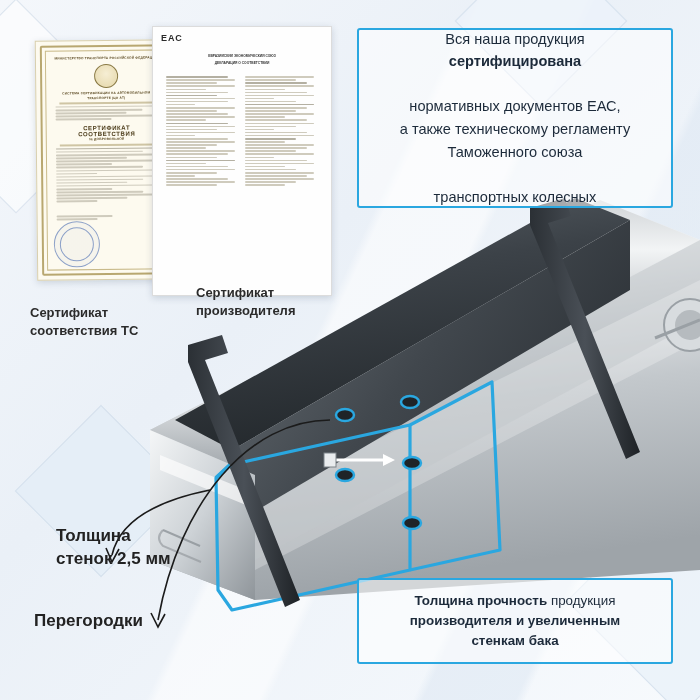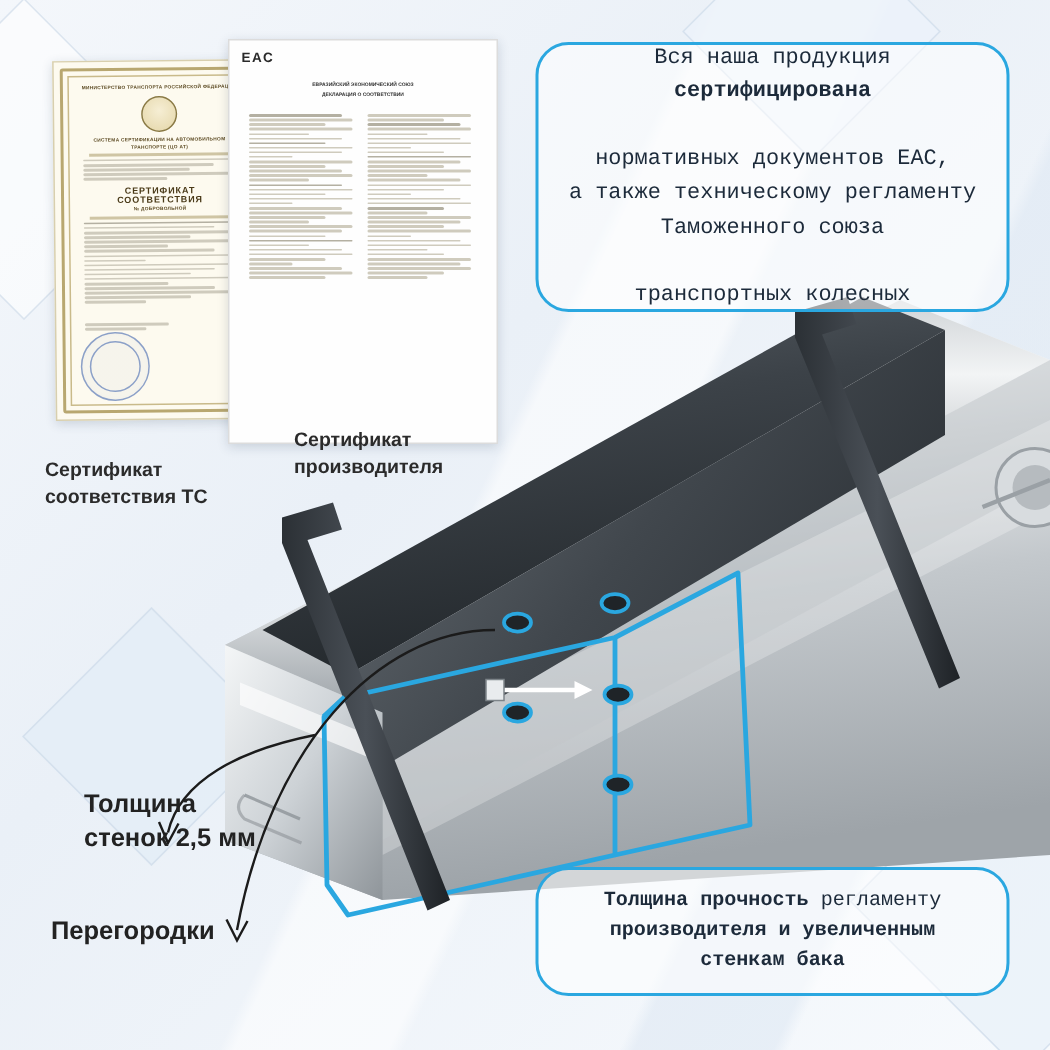--- a/index.html
+++ b/index.html
@@ -161,24 +161,23 @@
     color: #2b2b2b;
     line-height: 1.35;
   }
   .cap-1 { left: 30px; top: 304px; }
   .cap-2 { left: 196px; top: 284px; }
 
   
   .callout {
     position: absolute;
     border: 2px solid #2aa7e0;
-    border-radius: 22px;
+    border-radius: 3px;
     background: rgba(255,255,255,0.55);
     box-sizing: border-box;
-    font-family: Liberation Mono, monospace;
   }
   .callout-top {
     left: 357px; top: 28px;
     width: 316px; height: 180px;
     display: flex;
     align-items: center;
     justify-content: center;
     text-align: center;
     padding: 8px 10px;
   }
@@ -486,21 +485,21 @@
       <span>нормативных документов ЕАС,</span><br>
       <span>а также техническому регламенту</span><br>
       <span>Таможенного союза</span><br>
       <br>
       <span>транспортных колесных</span>
     </div>
   </div>
 
   <div class="callout callout-bottom">
     <div class="txt">
-      <span>Толщина прочность</span><span class="reg"> регламенту</span><br>
+      <span>Толщина прочность</span><span class="reg"> продукция</span><br>
       <span>производителя и увеличенным</span><br>
       <span>стенкам бака</span>
     </div>
   </div>
 
   <div class="label-left lbl-thick">
     <div style="white-space:pre-line">Толщина
 стенок 2,5 мм</div>
   </div>
   <div class="label-left lbl-part">

